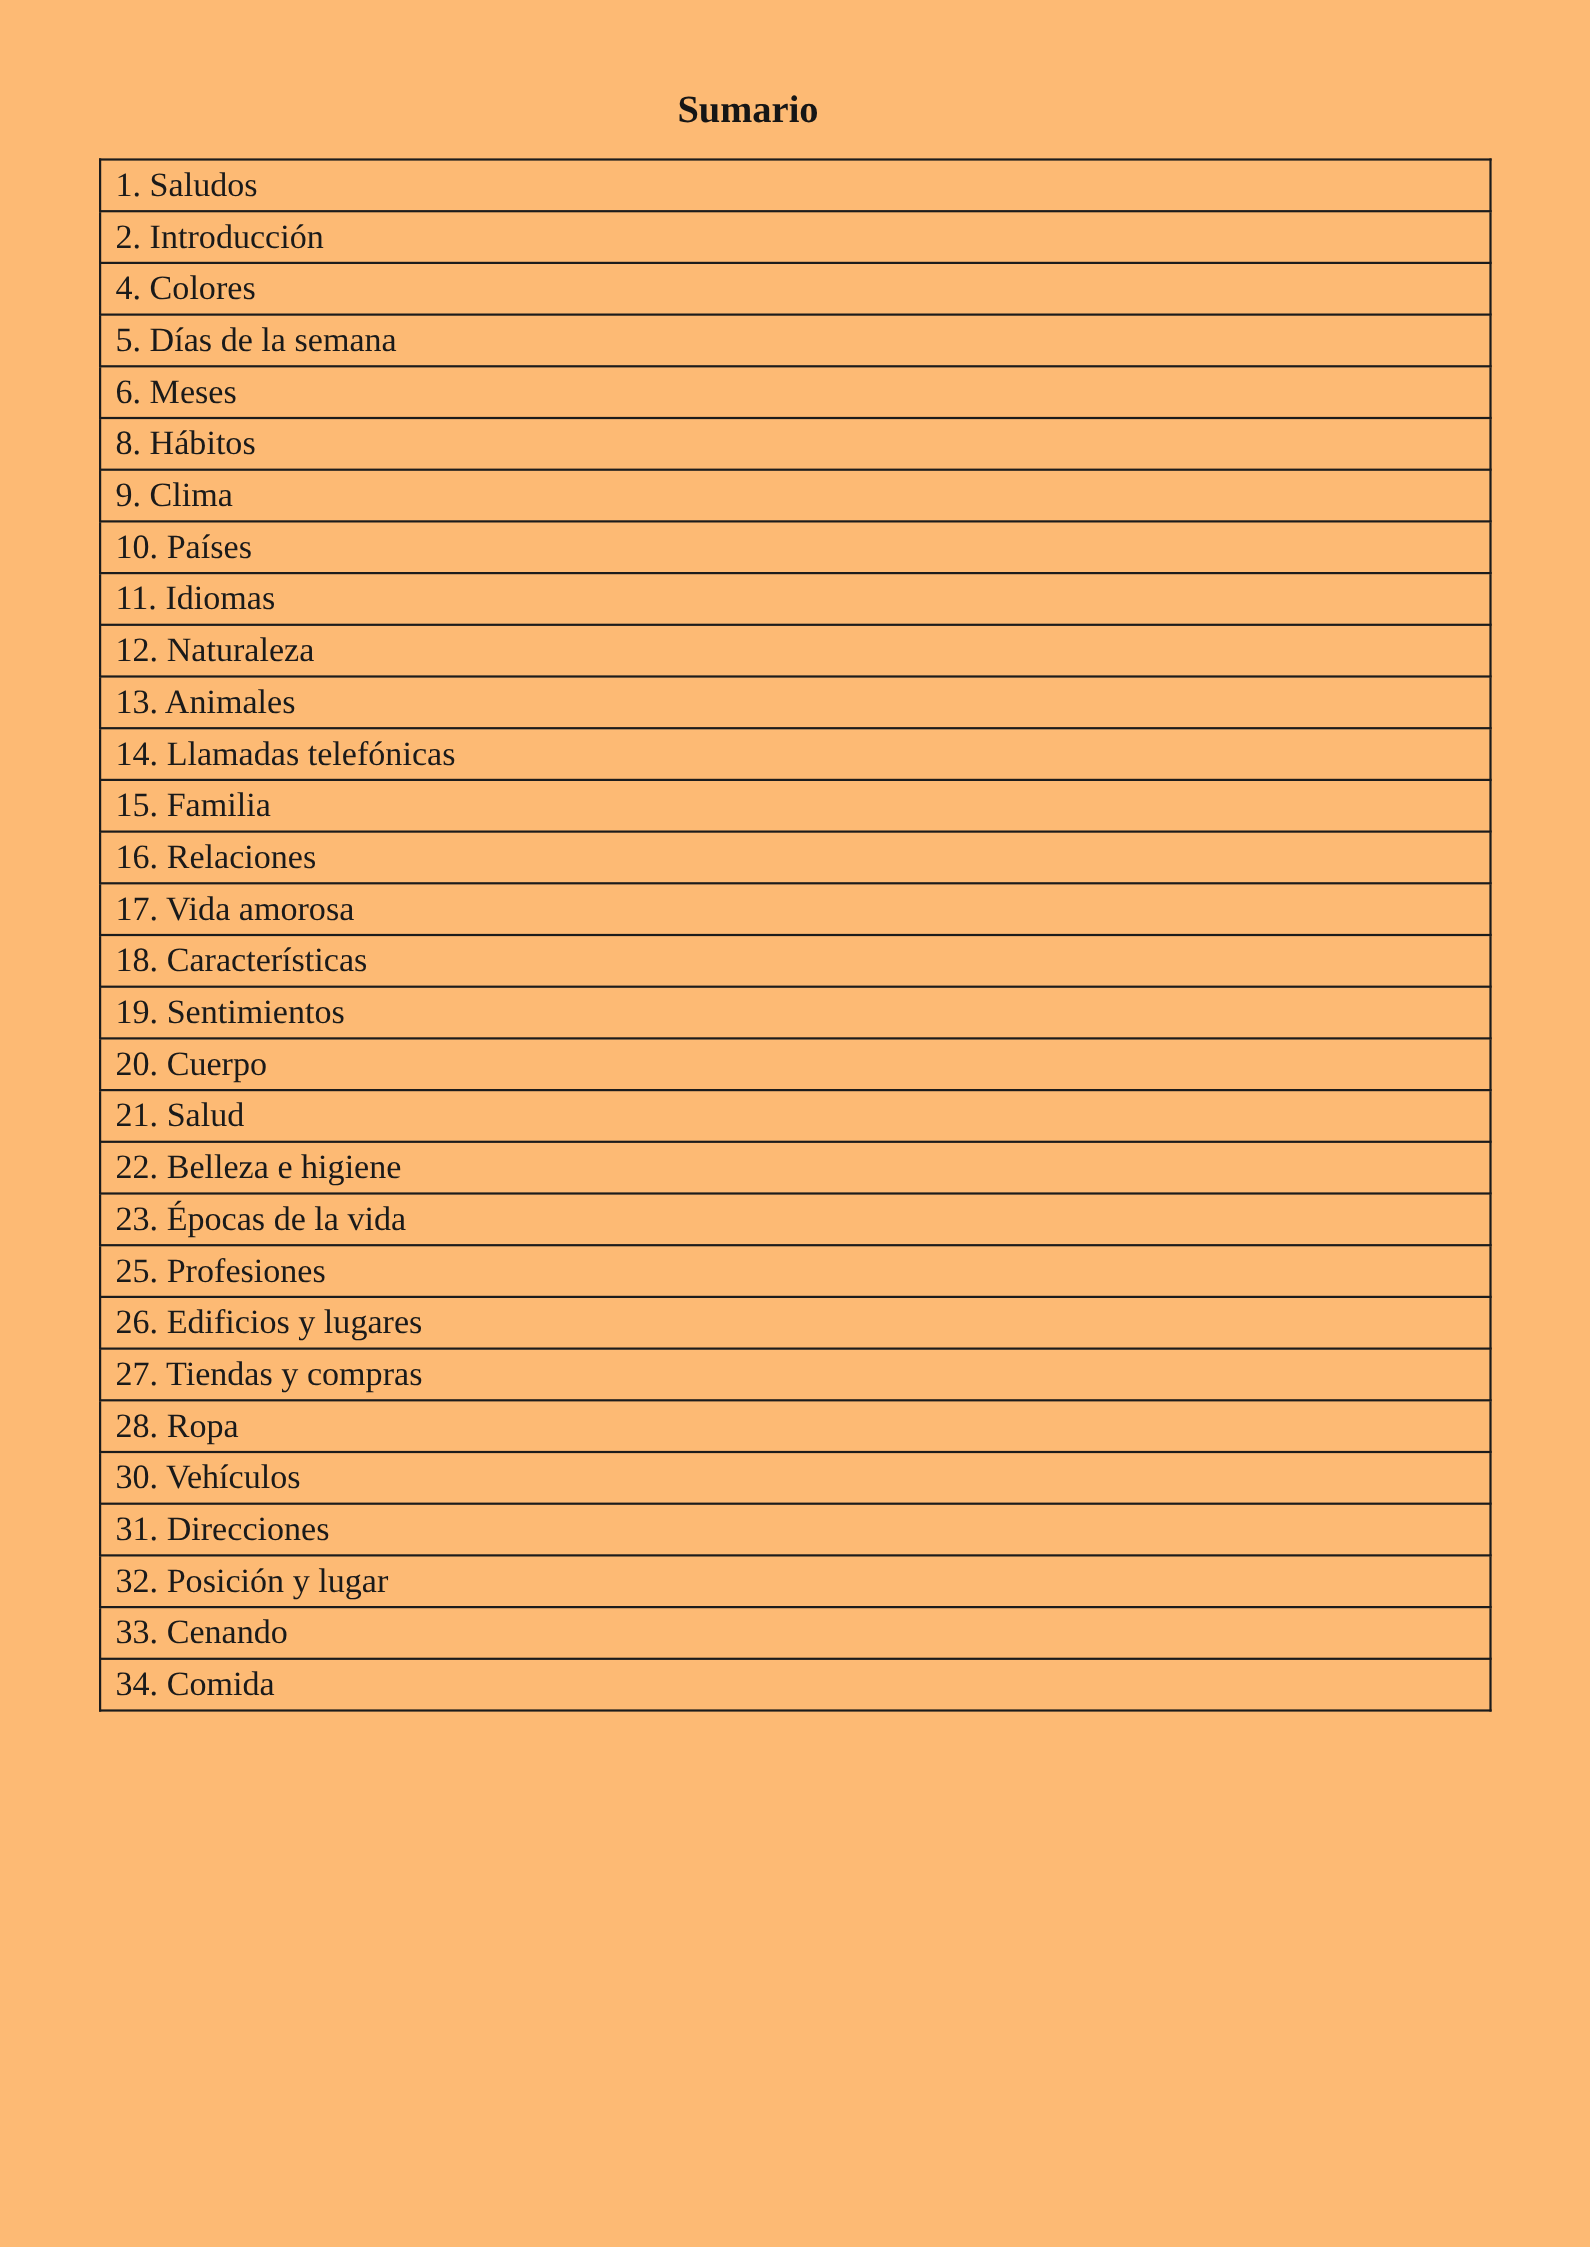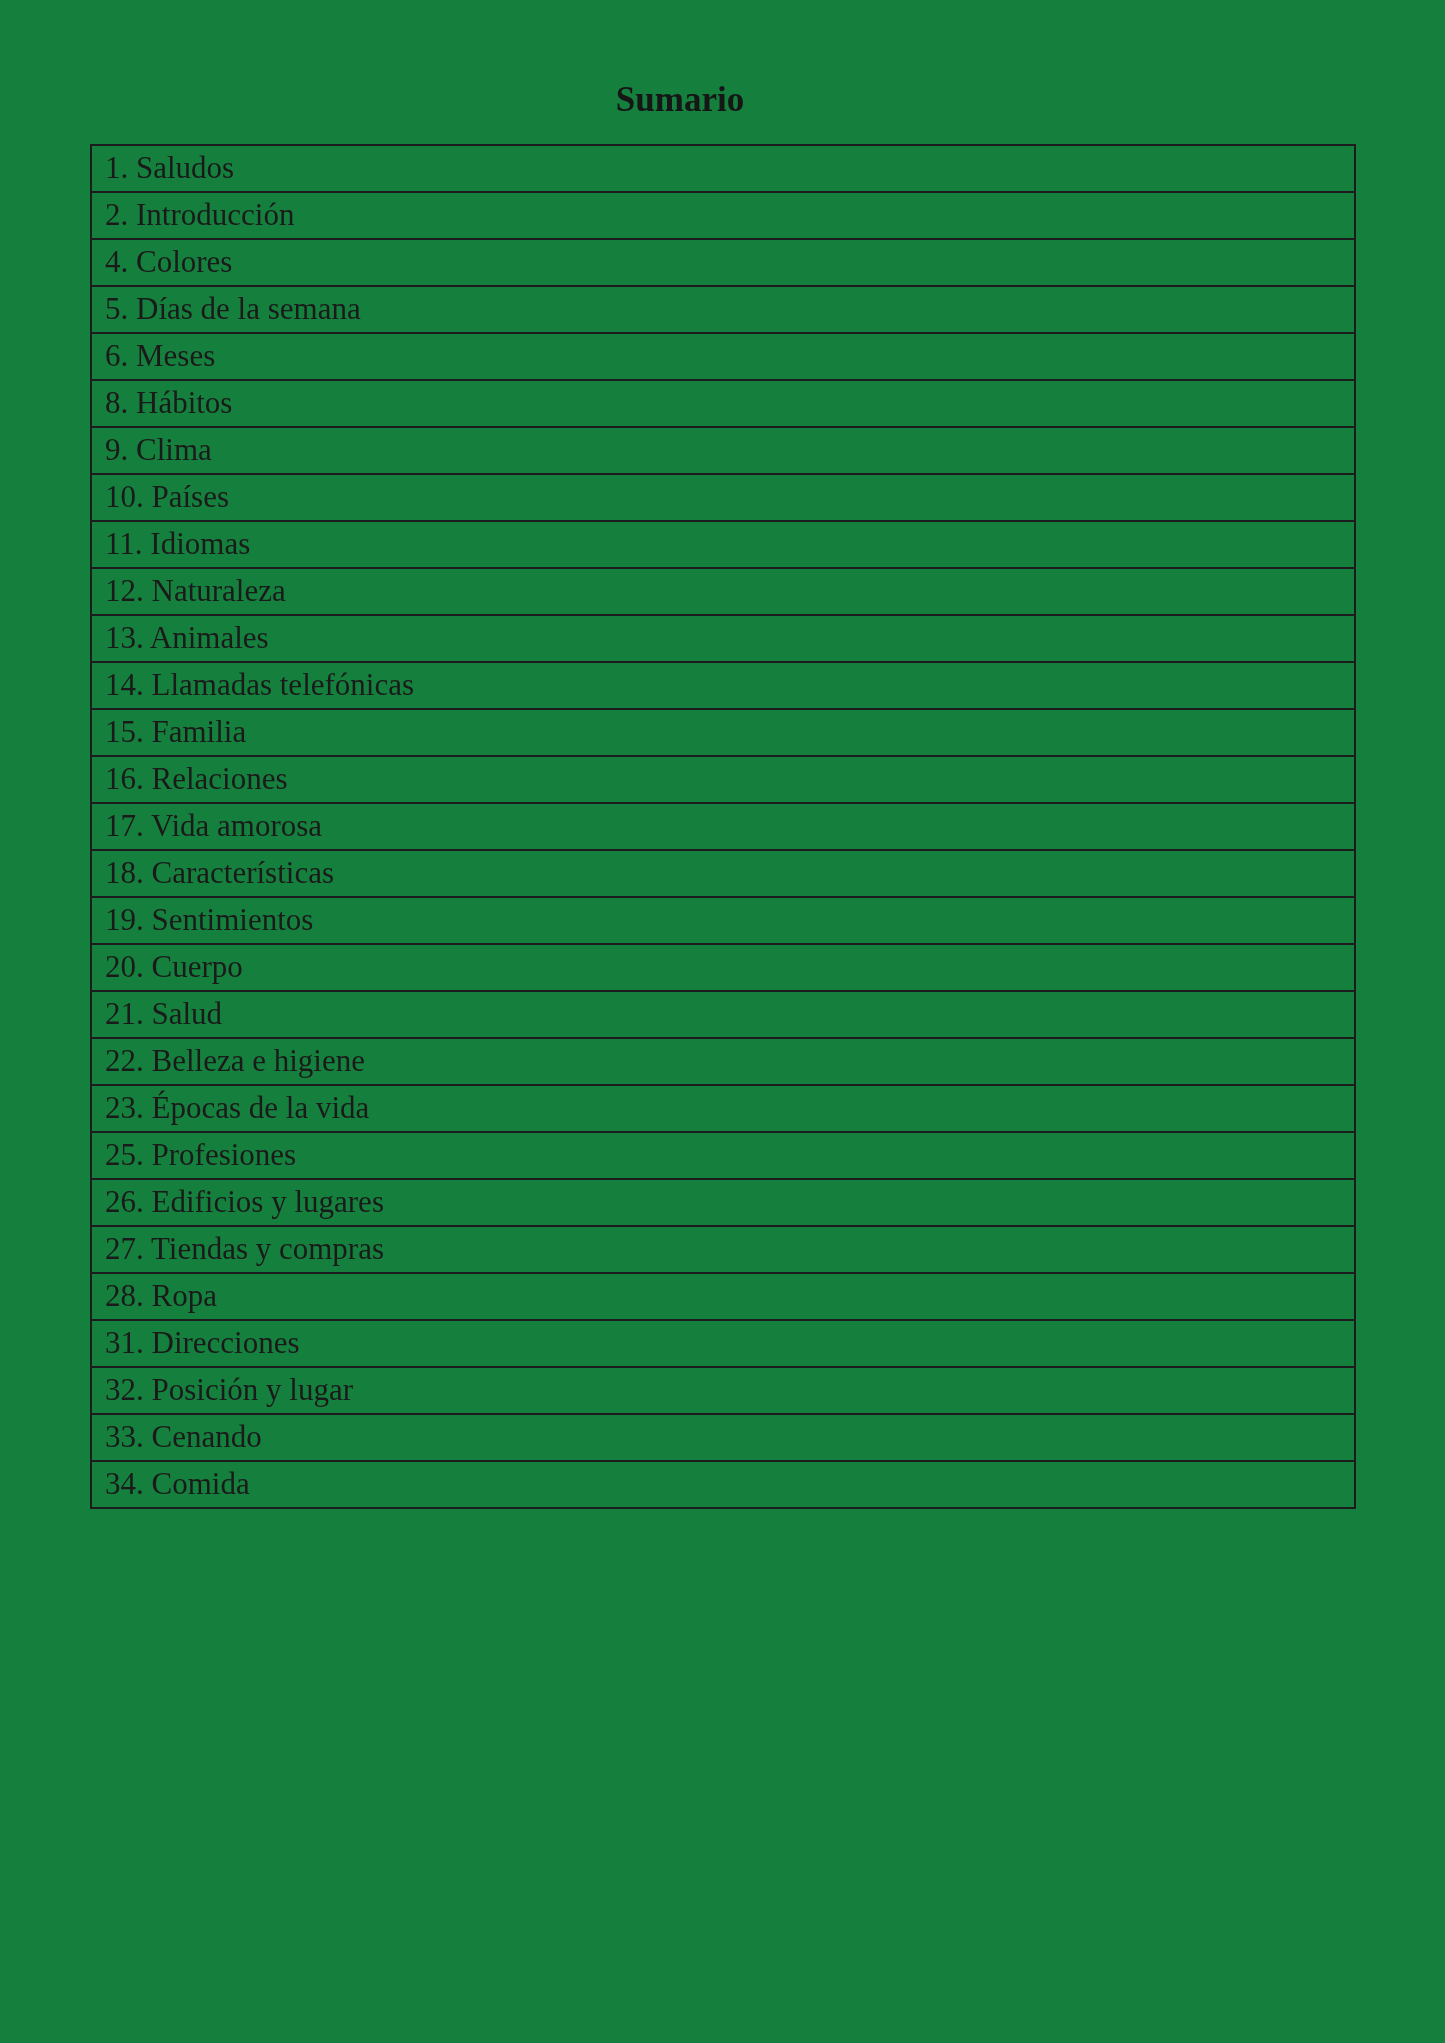--- a/index.html
+++ b/index.html
@@ -4,21 +4,21 @@
 <style>
   html, body {
     margin: 0;
     padding: 0;
     background: #ffffff;
   }
   .page {
     position: relative;
     width: 1445px;
     height: 2043px;
-    background: #15803d;
+    background: #fdba74;
     font-family: "Liberation Serif", "DejaVu Serif", serif;
     color: #1a1a1a;
     overflow: hidden;
   }
   .doc-title {
     margin: 0;
     position: absolute;
     top: 82px;
     left: 90px;
     width: 1266px;
@@ -155,20 +155,23 @@
 
     <tr>
       <td>27. Tiendas y compras</td>
     </tr>
 
     <tr>
       <td>28. Ropa</td>
     </tr>
 
 
+    <tr>
+      <td>30. Vehículos</td>
+    </tr>
 
     <tr>
       <td>31. Direcciones</td>
     </tr>
 
     <tr>
       <td>32. Posición y lugar</td>
     </tr>
 
     <tr>

